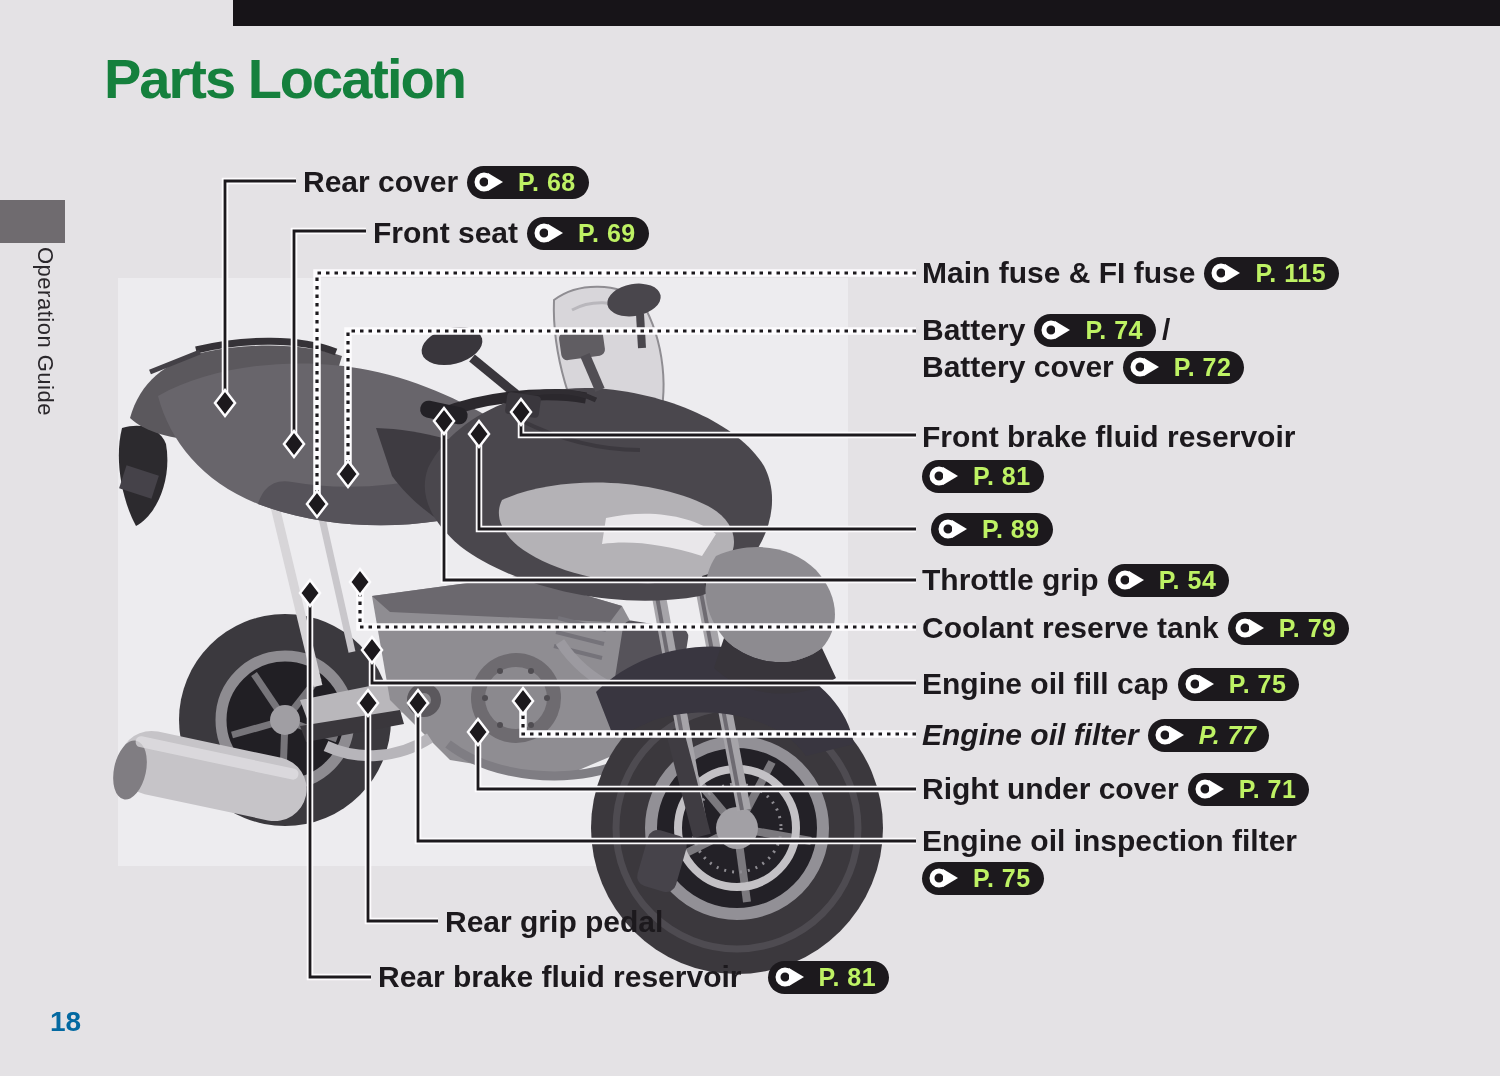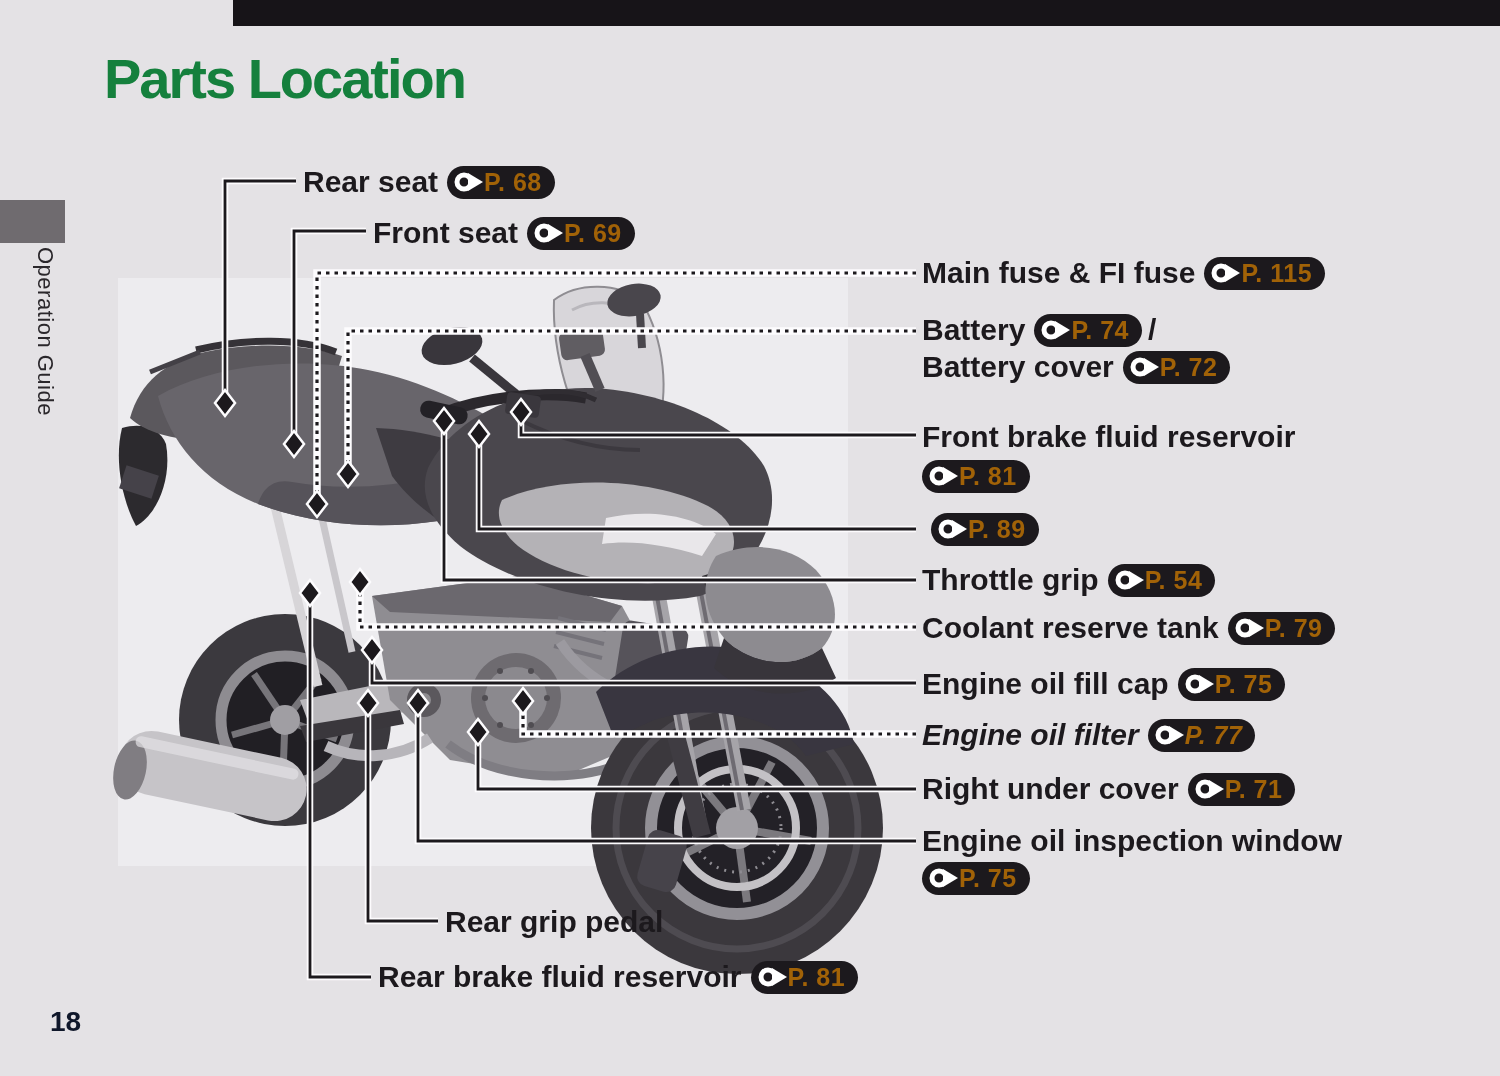--- a/index.html
+++ b/index.html
@@ -2,27 +2,27 @@
 <html><head>
 <meta charset="utf-8">
 <style>
   html,body{margin:0;padding:0;}
   body{font-family:"Liberation Sans","DejaVu Sans",sans-serif;background:#9a989c;}
   #page{position:relative;width:1500px;height:1076px;background:#e4e2e5;overflow:hidden;}
   #topbar{position:absolute;left:233px;top:0;right:0;height:26px;background:#171418;}
   #title{position:absolute;left:104px;top:46px;font-size:56px;font-weight:bold;letter-spacing:-2px;color:#15803d;}
   #sidetab{position:absolute;left:0;top:200px;width:65px;height:43px;background:#6f6b6f;}
   #sidetext{position:absolute;left:58px;top:247px;font-size:22px;font-weight:500;color:#2a272b;transform:rotate(90deg);transform-origin:0 0;white-space:nowrap;letter-spacing:0.5px;}
-  #pagenum{position:absolute;left:50px;top:1006px;font-size:28px;font-weight:bold;color:#0f172a;}
+  #pagenum{position:absolute;left:50px;top:1006px;font-size:28px;font-weight:bold;color:#0369a1;}
   svg.layer{position:absolute;left:0;top:0;}
   .row{position:absolute;display:flex;align-items:center;height:38px;white-space:nowrap;color:#1c191d;}
   .row .ptext{font-size:30px;font-weight:bold;line-height:1;}
   .row .suffix{font-size:30px;font-weight:bold;margin-left:6px;}
   .pill{display:inline-flex;align-items:center;background:#1c191d;border-radius:17px;height:33px;padding:0 13px 0 7px;margin-left:9px;}
-  .pill .ref{color:#a16207;font-size:25px;font-weight:bold;line-height:1;margin-left:0;letter-spacing:0.5px;}
+  .pill .ref{color:#bef264;font-size:25px;font-weight:bold;line-height:1;margin-left:14px;letter-spacing:0.5px;}
   .pill svg{display:block;}
 </style>
 </head>
 <body>
 
 <div id="page">
   <div id="topbar"></div>
   <div id="title">Parts Location</div>
   <div id="sidetab"></div>
   <div id="sidetext">Operation Guide</div>
@@ -200,21 +200,21 @@
       <polyline points="438,921 368,921 368,712" fill="none" stroke="#fdfcfe" stroke-width="6.5"></polyline>
       <polyline points="438,921 368,921 368,712" fill="none" stroke="#1c191d" stroke-width="2.8"></polyline>
       <path d="M 368 690 L 378 703 L 368 716 L 358 703 Z" fill="#1c191d" stroke="#fdfcfe" stroke-width="2.5"></path>
       <polyline points="371,977 310,977 310,602" fill="none" stroke="#fdfcfe" stroke-width="6.5"></polyline>
       <polyline points="371,977 310,977 310,602" fill="none" stroke="#1c191d" stroke-width="2.8"></polyline>
       <path d="M 310 580 L 320 593 L 310 606 L 300 593 Z" fill="#1c191d" stroke="#fdfcfe" stroke-width="2.5"></path>
     </svg>
 
   <div id="labels">
       <div class="row" style="left: 303px; top: 163px;">
-        <span class="ptext">Rear seat</span>
+        <span class="ptext">Rear cover</span>
         <span class="pill">
           <svg width="30" height="22" viewBox="0 0 30 22">
             <circle cx="10" cy="11" r="7" fill="none" stroke="#fff" stroke-width="5"></circle>
             <polygon points="14,2 29,11 14,20" fill="#fff"></polygon>
           </svg>
           <span class="ref">P. 68</span>
         </span>
       </div>
       <div class="row" style="left: 373px; top: 214px;">
         <span class="ptext">Front seat</span>
@@ -322,35 +322,35 @@
         <span class="ptext">Right under cover</span>
         <span class="pill">
           <svg width="30" height="22" viewBox="0 0 30 22">
             <circle cx="10" cy="11" r="7" fill="none" stroke="#fff" stroke-width="5"></circle>
             <polygon points="14,2 29,11 14,20" fill="#fff"></polygon>
           </svg>
           <span class="ref">P. 71</span>
         </span>
       </div>
       <div class="row" style="left: 922px; top: 822px;">
-        <span class="ptext">Engine oil inspection window</span>
+        <span class="ptext">Engine oil inspection filter</span>
       </div>
       <div class="row" style="left: 922px; top: 859px;">
         <span class="pill" style="margin-left: 0px;">
           <svg width="30" height="22" viewBox="0 0 30 22">
             <circle cx="10" cy="11" r="7" fill="none" stroke="#fff" stroke-width="5"></circle>
             <polygon points="14,2 29,11 14,20" fill="#fff"></polygon>
           </svg>
           <span class="ref">P. 75</span>
         </span>
       </div>
       <div class="row" style="left: 445px; top: 903px;">
         <span class="ptext">Rear grip pedal</span>
       </div>
-      <div class="row" style="left: 378px; top: 958px;">
+      <div class="row" style="left: 378px; top: 958px; gap: 17px;">
         <span class="ptext">Rear brake fluid reservoir</span>
         <span class="pill">
           <svg width="30" height="22" viewBox="0 0 30 22">
             <circle cx="10" cy="11" r="7" fill="none" stroke="#fff" stroke-width="5"></circle>
             <polygon points="14,2 29,11 14,20" fill="#fff"></polygon>
           </svg>
           <span class="ref">P. 81</span>
         </span>
       </div>
     </div>

